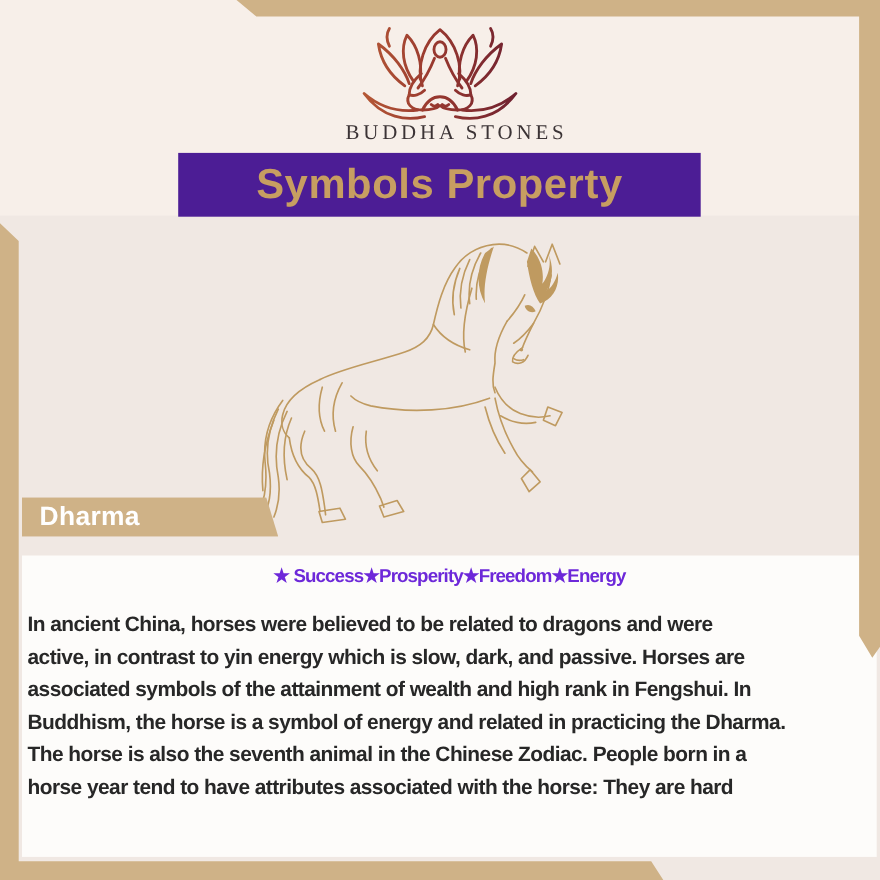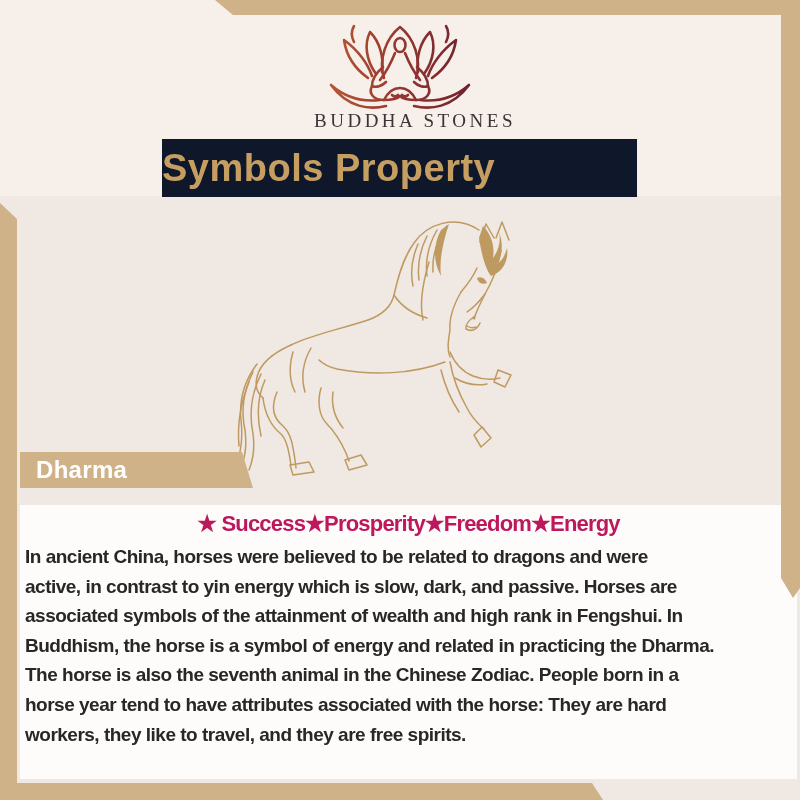--- a/index.html
+++ b/index.html
@@ -13,22 +13,22 @@
   .frames{position:absolute;left:0;top:0;width:800px;height:800px;pointer-events:none;z-index:40;}
 
   .logo-wrap{position:absolute;left:318px;top:20px;width:164px;height:96px;z-index:10;}
   .brand-name{
     position:absolute;left:15px;top:110px;width:800px;text-align:center;z-index:10;
     font-family:"Liberation Serif",serif;font-size:19px;letter-spacing:3.5px;
     color:#3b3335;
   }
 
   .title-band{
-    position:absolute;left:162px;top:139px;width:475px;height:58px;background:#0f172a;z-index:5;
-    display:flex;align-items:center;
+    position:absolute;left:162px;top:139px;width:475px;height:58px;background:#4c1d95;z-index:5;
+    display:flex;align-items:center;justify-content:center;
   }
   .page-title{
     font-size:38px;font-weight:700;color:#c79e61;letter-spacing:0.5px;
   }
 
   .horse-wrap{position:absolute;left:233px;top:202px;width:300px;height:280px;z-index:6;}
 
   .zodiac-banner{
     position:absolute;left:20px;top:452px;width:233px;height:36px;background:#cfb287;z-index:20;
     clip-path:polygon(0 0,222px 0,233px 36px,0 36px);
@@ -36,24 +36,24 @@
   }
   .zodiac-name{
     padding-left:16px;font-size:24px;font-weight:700;color:#ffffff;letter-spacing:0.3px;
   }
 
   .content-panel{
     position:absolute;left:20px;top:505px;width:777px;height:274px;background:#fdfcfa;z-index:8;
     box-sizing:border-box;padding:3px 5px 0 5px;
   }
   .traits-line{
-    text-align:center;font-size:22px;font-weight:700;color:#be185d;letter-spacing:-0.8px;
+    text-align:center;font-size:17px;font-weight:700;color:#6d28d9;letter-spacing:-0.8px;
     line-height:32px;white-space:nowrap;
   }
-  .description{margin-top:2px;color:#272727;}
+  .description{margin-top:14px;color:#272727;}
   .description .line{
     font-size:19px;font-weight:700;letter-spacing:-0.5px;line-height:29.6px;white-space:nowrap;
   }
 </style>
 </head>
 <body>
 
 <div class="stage">
 
   <div class="bg-header"></div>
@@ -177,21 +177,20 @@
 
   <div class="content-panel">
     <div class="traits-line">★ Success★Prosperity★Freedom★Energy</div>
     <div class="description">
       <div class="line">In ancient China, horses were believed to be related to dragons and were</div>
       <div class="line">active, in contrast to yin energy which is slow, dark, and passive. Horses are</div>
       <div class="line">associated symbols of the attainment of wealth and high rank in Fengshui. In</div>
       <div class="line">Buddhism, the horse is a symbol of energy and related in practicing the Dharma.</div>
       <div class="line">The horse is also the seventh animal in the Chinese Zodiac. People born in a</div>
       <div class="line">horse year tend to have attributes associated with the horse: They are hard</div>
-      <div class="line">workers, they like to travel, and they are free spirits.</div>
     </div>
   </div>
 
   <svg class="frames" viewBox="0 0 800 800">
     <polygon fill="#cfb287" points="215,0 800,0 800,588 793,598 781,578 781,15 233,15"></polygon>
     <polygon fill="#cfb287" points="0,203 17,219 17,783 592,783 603,800 0,800"></polygon>
   </svg>
 
 </div>
 

